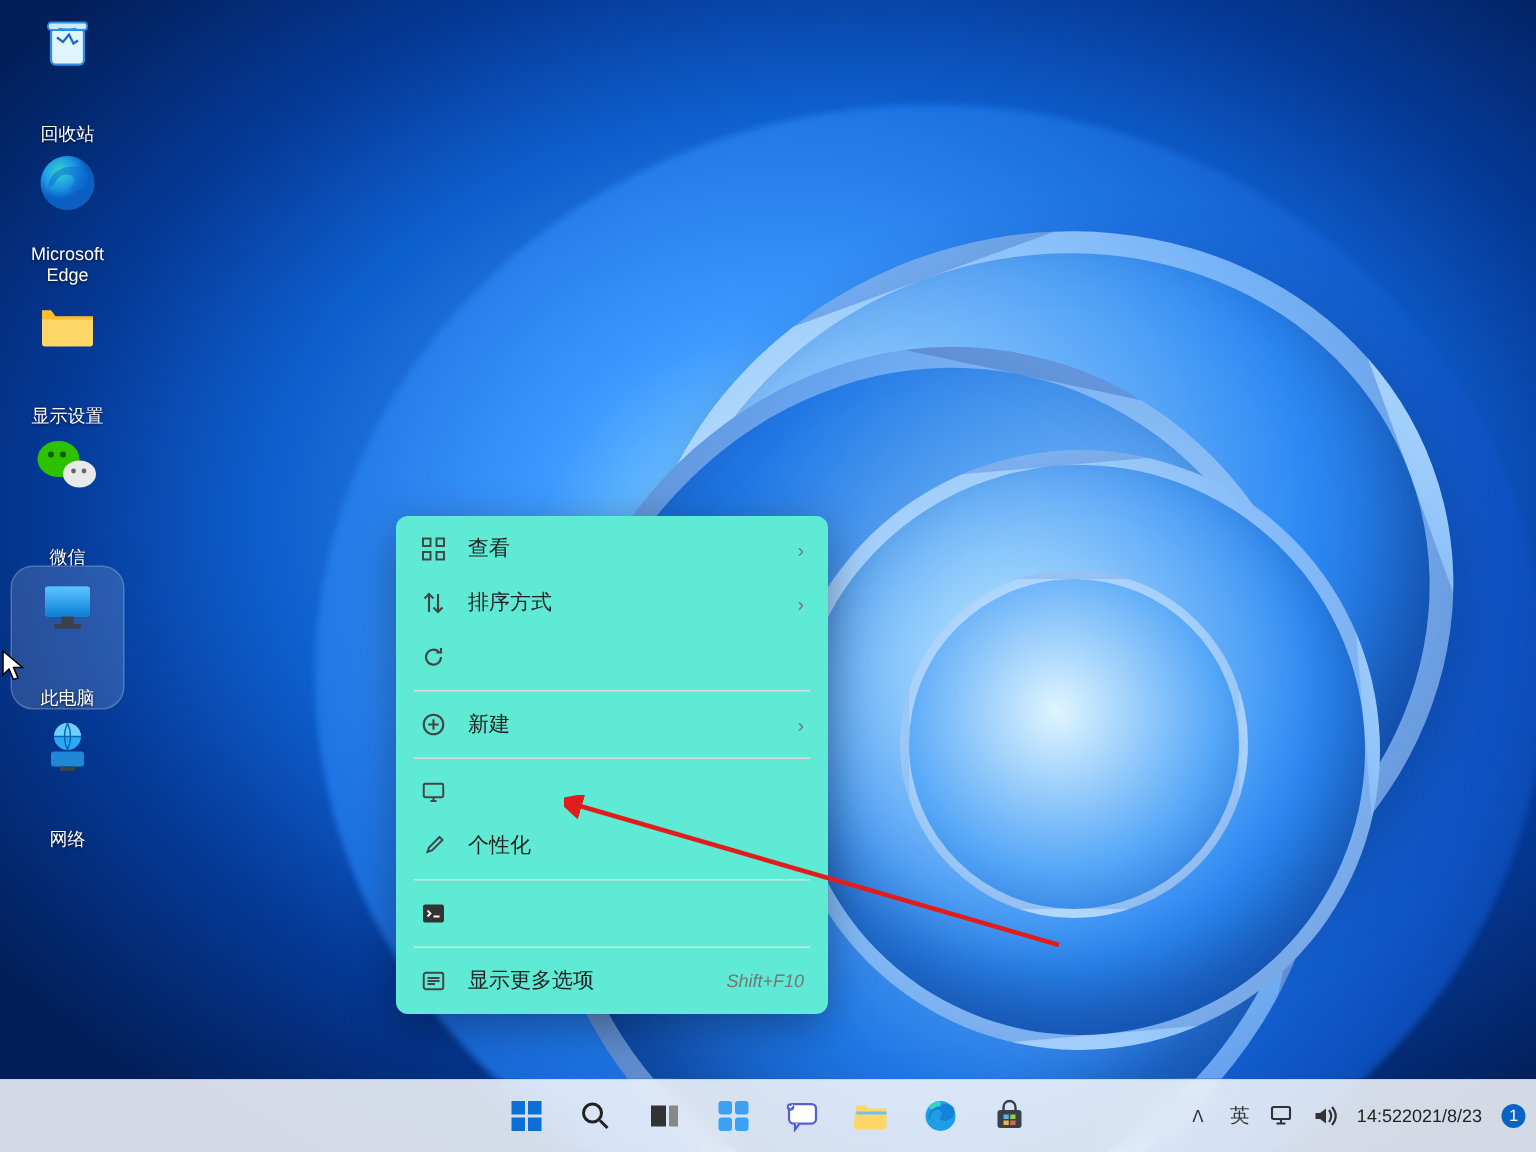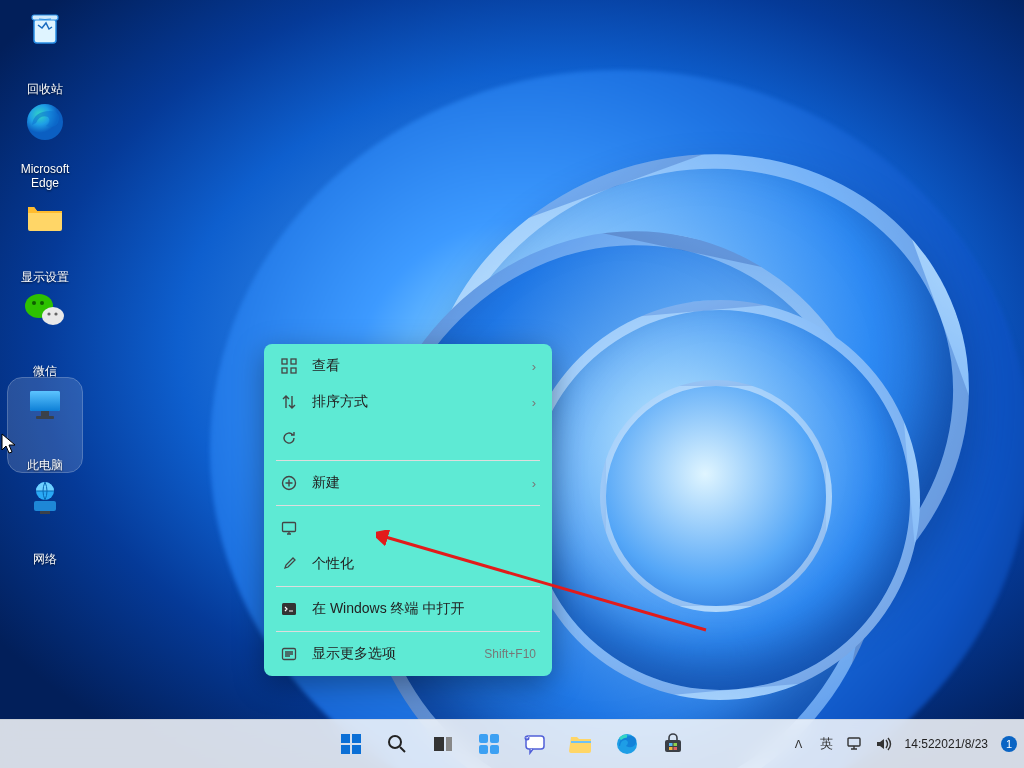--- a/index.html
+++ b/index.html
@@ -63,21 +63,21 @@
     display: flex; align-items: center;
     height: 36px;
     padding: 0 12px;
     border-radius: 4px;
     cursor: default;
     gap: 14px;
   }
   .cm-item .ico { width: 18px; height: 18px; flex: 0 0 18px; color:#444; display:flex;align-items:center;justify-content:center;}
   .cm-item .txt { flex: 1; }
   .cm-item .chev { color:#777; font-size:13px; }
-  .cm-item .short { color:#777; font-size:12px; }
+  .cm-item .short { color:#777; font-size:12px;font-style:italic; }
   .cm-sep { height: 1px; background: #ddd; margin: 4px 8px; }
   
   .arrow {
     position: absolute;
     pointer-events:none;
   }
   
   .taskbar {
     position: absolute; left: 0; right: 0; bottom: 0; height: 48px;
     background: rgba(247,249,252,.86);
@@ -264,21 +264,20 @@
     <span class="txt">个性化</span>
   </div>
   <div class="cm-sep"></div>
   <div class="cm-item">
     <span class="ico">
         <svg width="16" height="16" viewBox="0 0 16 16" fill="#333">
           <rect x="1" y="2" width="14" height="12" rx="1.5" fill="#333"></rect>
           <path d="M4 6 l2 2 l-2 2 M8 10 h4" stroke="#fff" stroke-width="1.2" fill="none"></path>
         </svg>
       </span>
-    <span class="txt">在 Windows 终端 中打开</span>
   </div>
   <div class="cm-sep"></div>
   <div class="cm-item">
     <span class="ico">
         <svg width="16" height="16" viewBox="0 0 16 16" stroke="#444" fill="none" stroke-width="1.3">
           <rect x="1.5" y="2.5" width="13" height="11" rx="1.5"></rect>
           <path d="M4 6 h8 M4 8 h8 M4 10 h5"></path>
         </svg>
       </span>
     <span class="txt">显示更多选项</span>

